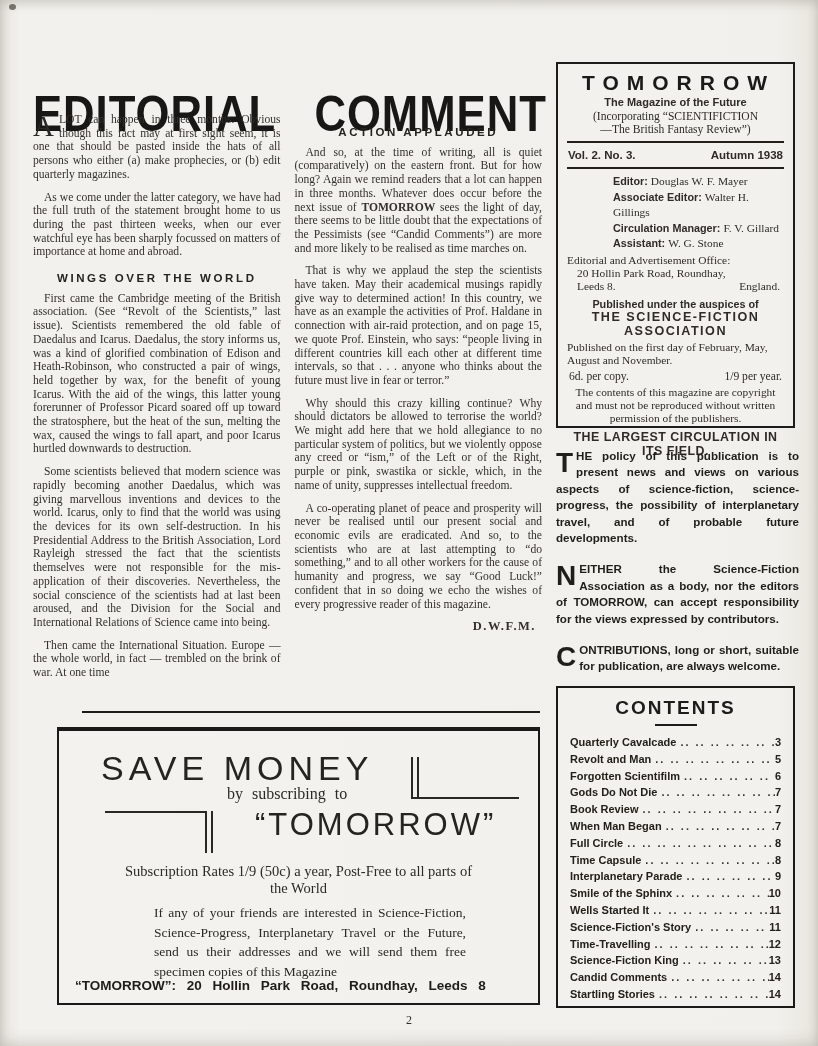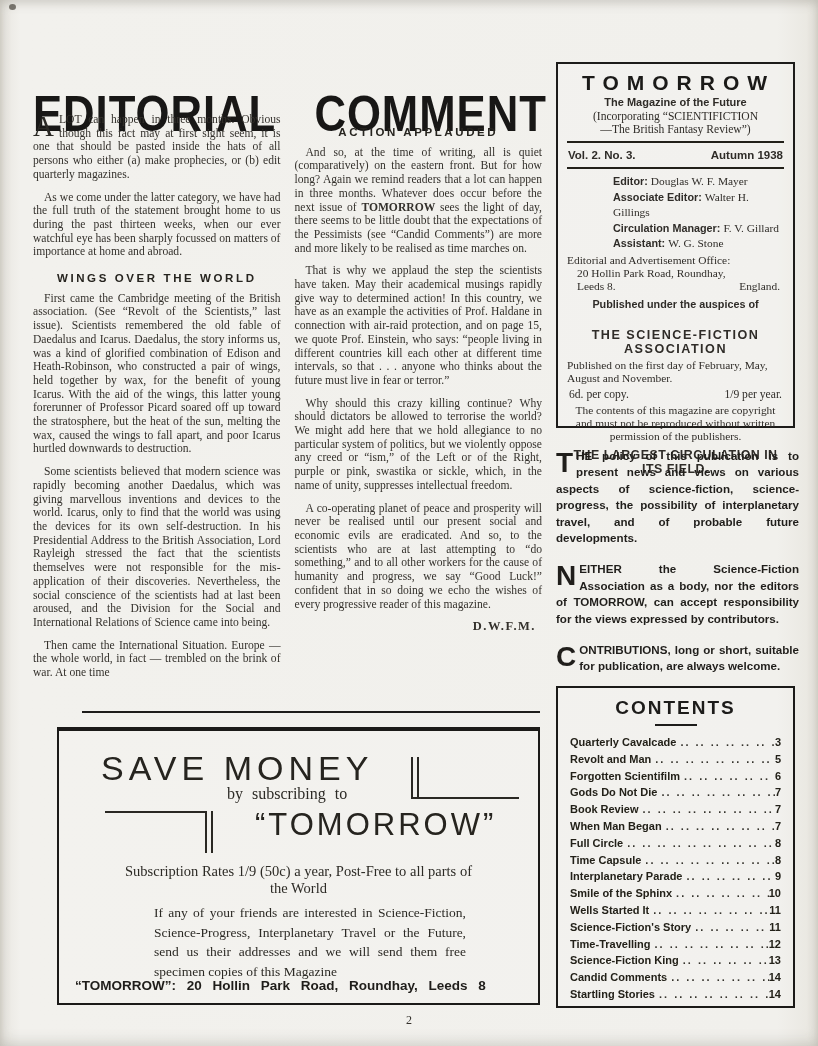--- a/index.html
+++ b/index.html
@@ -36,21 +36,21 @@
   .mh-subtitle{font-family:"Liberation Sans",sans-serif;font-weight:700;font-size:11px;text-align:center;margin-top:1px;}
   .mh-incorp{font-size:11.6px;text-align:center;white-space:pre-line;line-height:13px;margin-top:2px;}
   .mh-rule{height:0;border-top:2px solid #222019;margin:5px 0;}
   .mh-volrow{display:flex;justify-content:space-between;font-family:"Liberation Sans",sans-serif;font-weight:700;font-size:11.5px;padding:1px 1px;}
   .staff-line{font-size:11.4px;line-height:15.6px;text-align:left;padding-left:46px;}
   .staff-line b{font-family:"Liberation Sans",sans-serif;font-size:10.8px;}
   .mh-office{font-size:11.4px;line-height:13.2px;margin-top:2px;}
   .mh-office .ind{padding-left:10px;}
   .mh-office .row2{display:flex;justify-content:space-between;padding-left:10px;padding-right:4px;}
   .mh-auspices{font-family:"Liberation Sans",sans-serif;font-weight:700;font-size:10.8px;text-align:center;margin-top:4px;}
-  .mh-assoc{font-family:"Liberation Sans",sans-serif;font-weight:700;font-size:12.6px;letter-spacing:1.5px;text-align:center;white-space:pre-line;line-height:14px;margin-top:18px;}
+  .mh-assoc{font-family:"Liberation Sans",sans-serif;font-weight:700;font-size:12.6px;letter-spacing:1.5px;text-align:center;white-space:pre-line;line-height:14px;margin-top:0;}
   .mh-published{font-size:11.4px;line-height:13px;margin-top:3px;}
   .mh-pricerow{display:flex;justify-content:space-between;font-size:11.6px;margin-top:3px;padding:0 2px;}
   .mh-copyright{font-size:11.4px;text-align:center;line-height:13px;margin-top:3px;}
   .mh-circ{font-family:"Liberation Sans",sans-serif;font-weight:700;font-size:12.4px;letter-spacing:.5px;text-align:center;line-height:14px;margin-top:5px;}
   
   .policy-wrap{position:absolute;left:556px;top:448px;width:243px;}
   .policy{font-family:"Liberation Sans",sans-serif;font-weight:700;font-size:11.6px;line-height:16.4px;text-align:justify;color:#201e1b;margin:0 0 15px 0;}
   .policy-cap{float:left;font-size:28px;line-height:26px;padding:2px 3px 0 0;}
   
   .contents{

